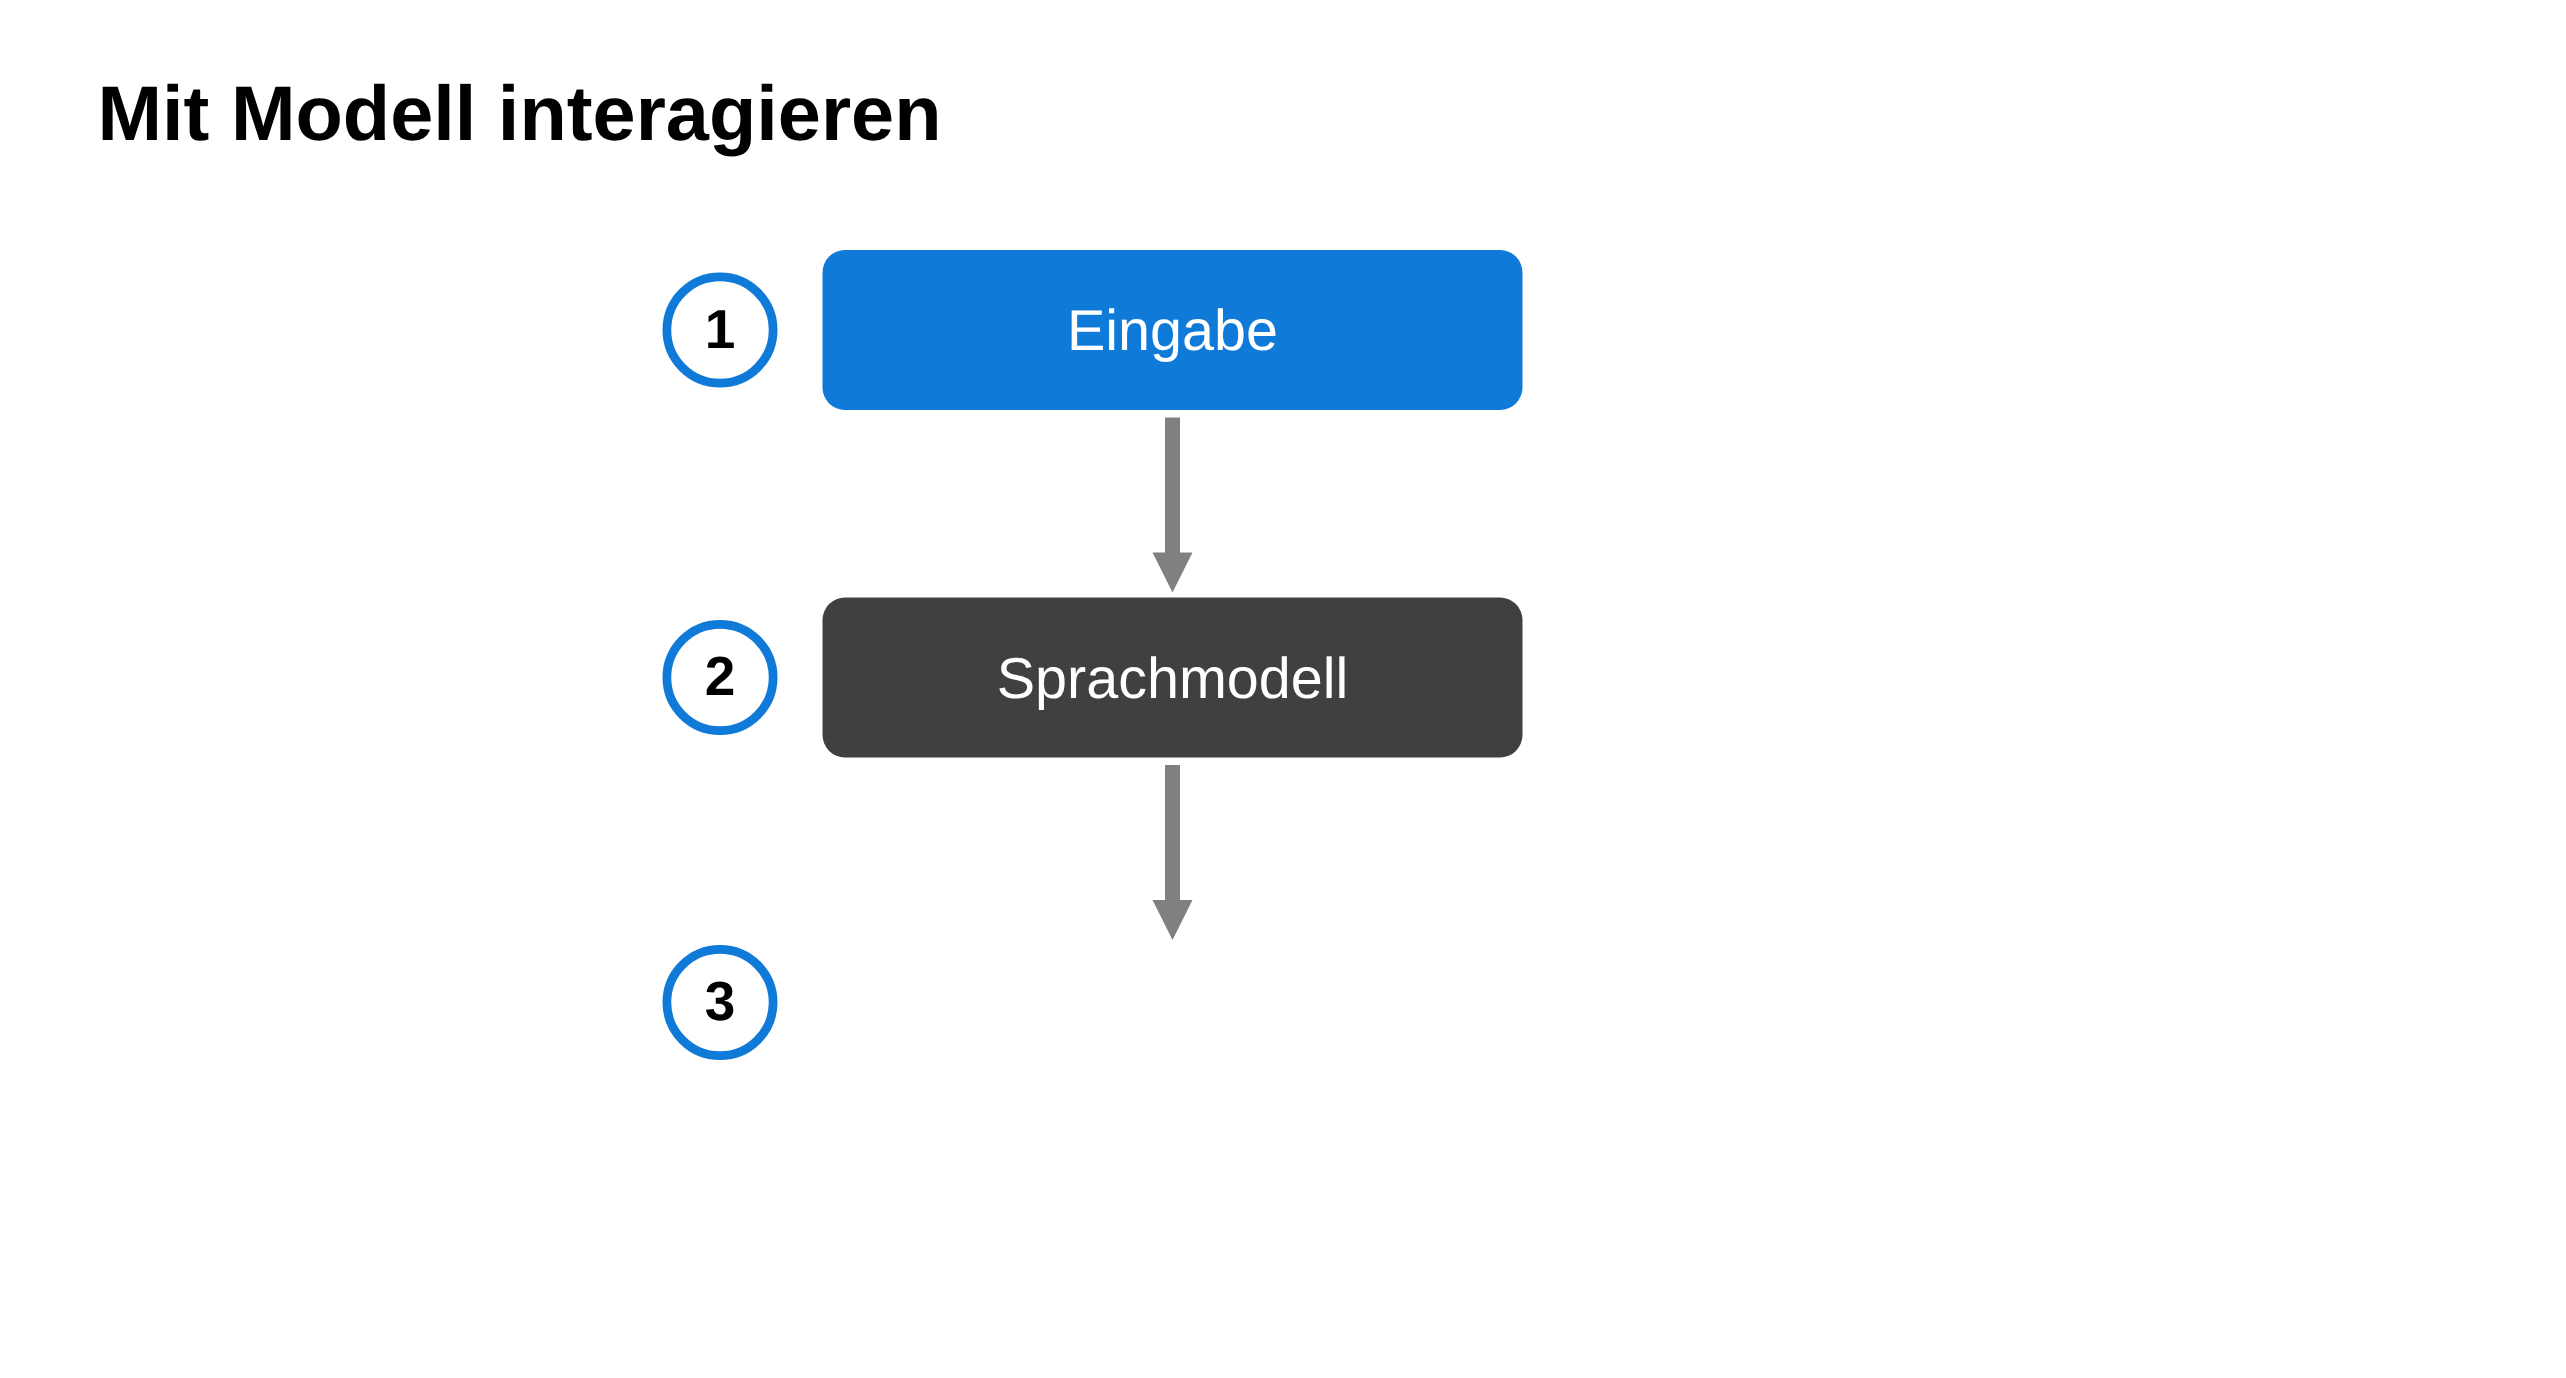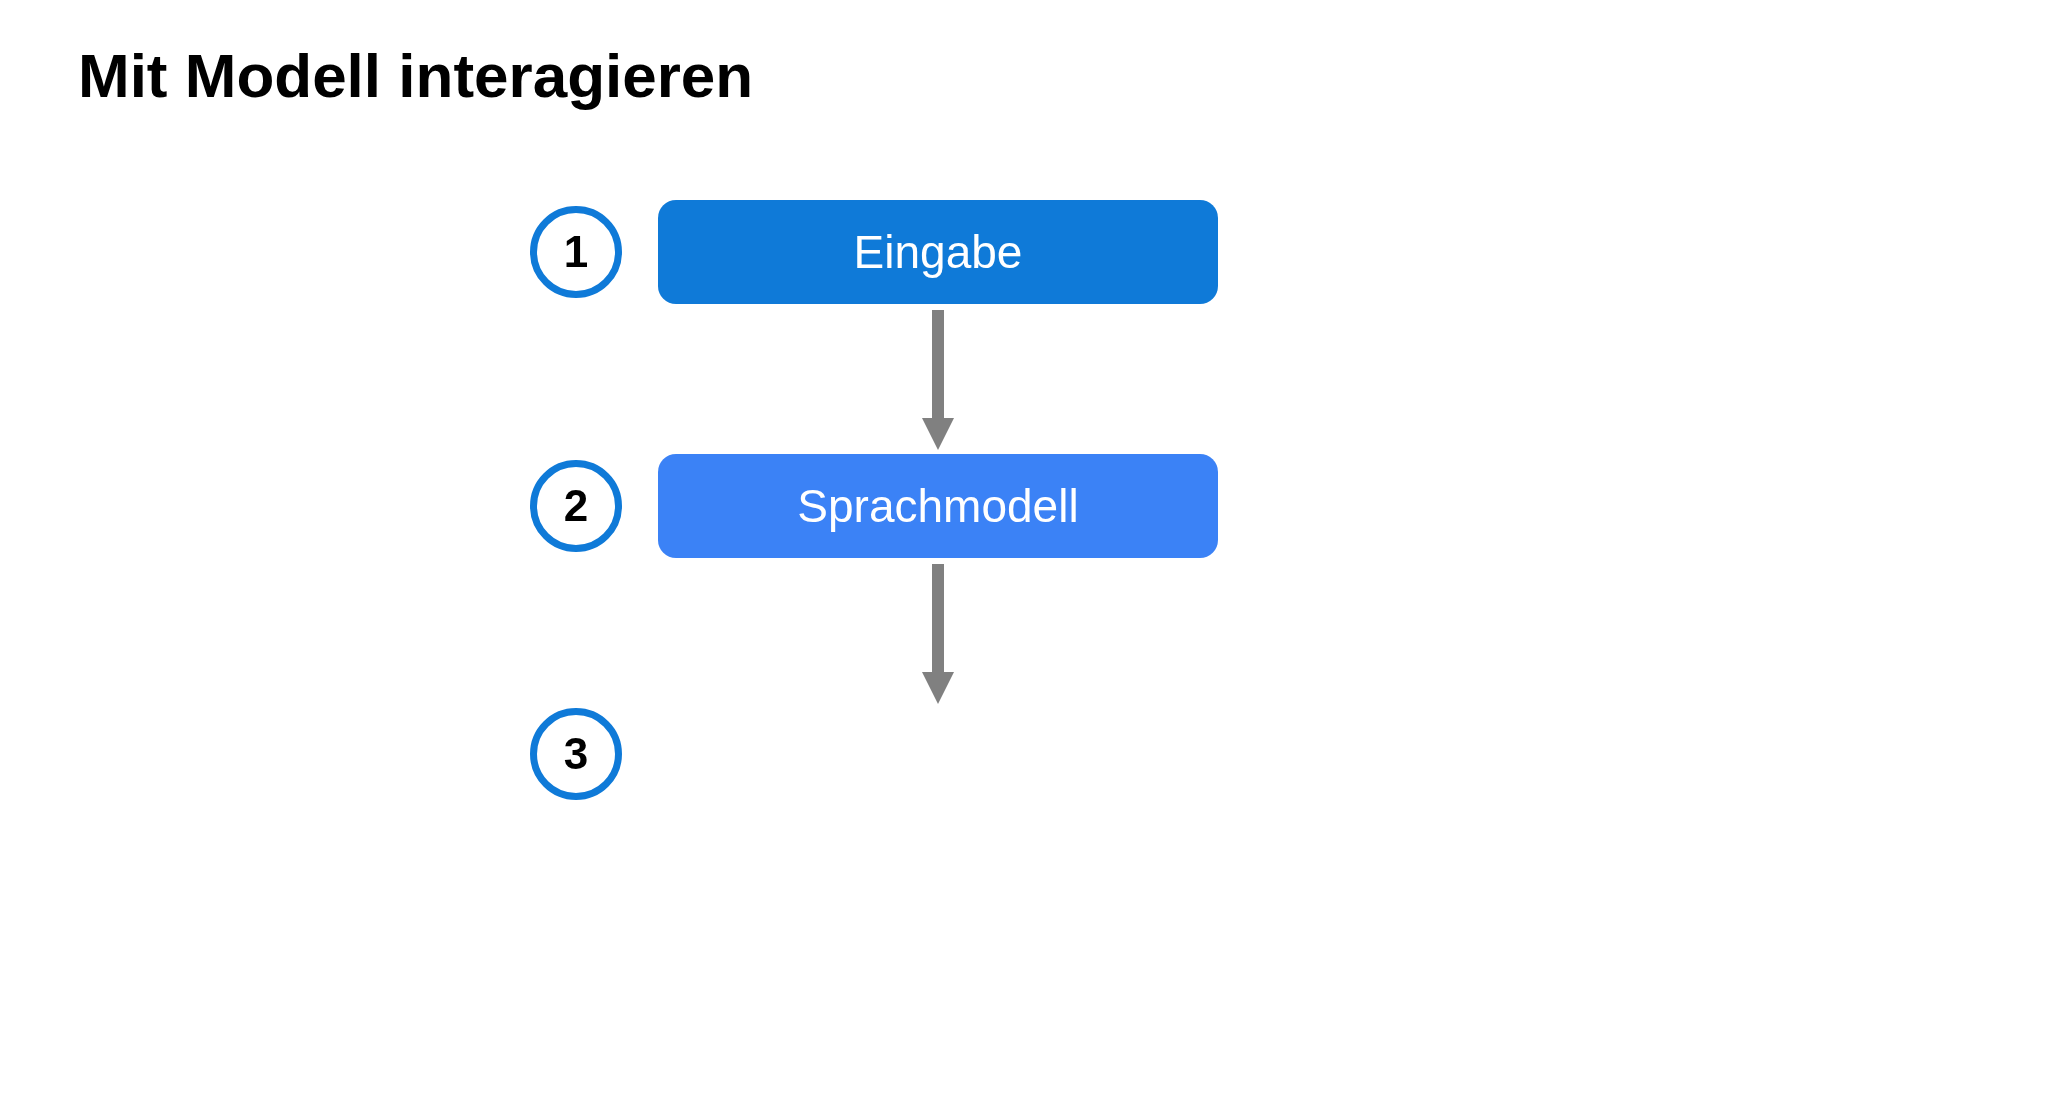--- a/index.html
+++ b/index.html
@@ -7,21 +7,21 @@
     padding: 0;
     width: 2053px;
     height: 1102px;
     background: #ffffff;
     font-family: "Segoe UI", "Helvetica Neue", Arial, sans-serif;
     color: #000;
     overflow: hidden;
   }
   .title {
     position: absolute;
-    top: 40px;
+    top: 56px;
     left: 78px;
     font-size: 62px;
     font-weight: 700;
   }
   .diagram {
     position: absolute;
     top: 200px;
     left: 530px;
     width: 800px;
   }
@@ -41,32 +41,32 @@
     justify-content: center;
     font-size: 44px;
     font-weight: 700;
     color: #000;
     box-sizing: border-box;
     margin-right: 36px;
     flex: 0 0 auto;
   }
   .box {
     width: 560px;
-    height: 104px;
+    height: 128px;
     border-radius: 18px;
     display: flex;
     align-items: center;
     justify-content: center;
     font-size: 46px;
     font-weight: 400;
     color: #ffffff;
     flex: 0 0 auto;
   }
   .box-blue { background: #0f7ad8; }
-  .box-black { background: #3b82f6; }
+  .box-black { background: #404040; }
   .arrow-holder {
     width: 560px;
     margin-left: 128px; 
     display: flex;
     justify-content: center;
   }
   .arrow-svg {
     width: 40px;
     height: 150px;
     display: block;

